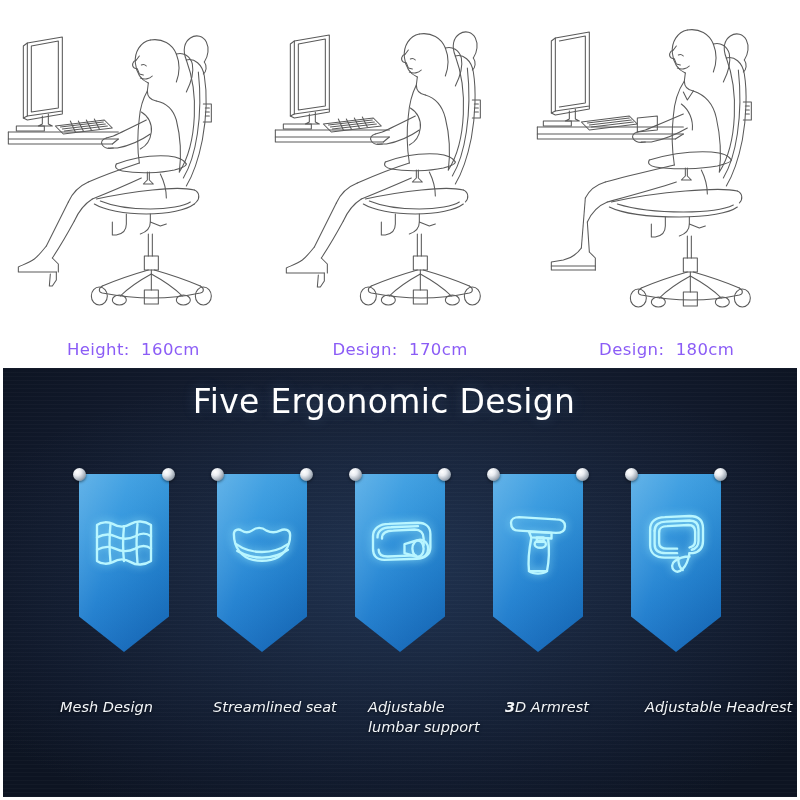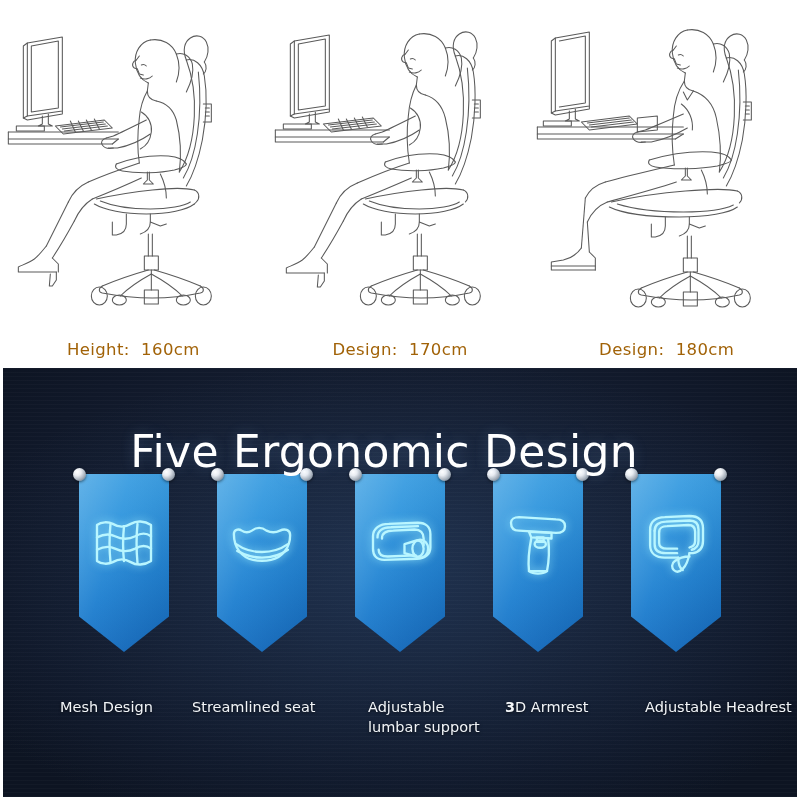--- a/index.html
+++ b/index.html
@@ -35,21 +35,21 @@
     width:800px;height:32px;
     display:flex;
   }
   .height-cell{
     flex:1 1 0;
     display:flex;align-items:center;justify-content:center;
   }
   .height-label{
     font-family:"DejaVu Sans", sans-serif;
     font-size:16.5px;
-    color:#a16207;
+    color:#8b5cf6;
     letter-spacing:.4px;
     white-space:pre;
   }
 
   
   .dark-panel{
     position:absolute;left:0;top:368px;
     width:800px;height:432px;
     background:
       repeating-linear-gradient(to bottom,
@@ -65,27 +65,26 @@
     position:absolute;inset:0;
     background:radial-gradient(ellipse 700px 360px at 50% 55%, rgba(60,120,190,.10) 0%, rgba(0,0,0,0) 70%);
     pointer-events:none;
   }
 
   .panel-title{
     position:absolute;left:0;top:14px;
     width:768px;
     text-align:center;
     font-family:"DejaVu Sans", sans-serif;
-    font-size:44px;
+    font-size:33px;
     font-weight:400;
     color:#ffffff;
     letter-spacing:.3px;
     text-shadow:0 0 14px rgba(140,190,255,.22);
     z-index:3;
-    margin-top:44px;
   }
 
   
   .banners{
     position:absolute;left:0;top:100px;
     width:800px;height:200px;
     display:flex;
     justify-content:center;
     gap:48px;
     z-index:2;
@@ -142,24 +141,25 @@
     z-index:3;
   }
   .caption{
     position:absolute;top:0;
     font-family:"DejaVu Sans", sans-serif;
     font-size:14.5px;
     color:#f2f5f8;
     line-height:1.35;
     white-space:pre-line;
     text-shadow:0 1px 3px rgba(0,0,0,.6);
+    font-style:italic;
   }
   .caption .b{font-weight:bold;}
   .cap0{left:60px;}
-  .cap1{left:192px;}
+  .cap1{left:213px;}
   .cap2{left:338px;margin-left:30px;}
   .cap3{left:505px;}
   .cap4{left:645px;}
 
   
   .edge-frame{
     position:absolute;inset:0;
     border:3px solid #ffffff;
     pointer-events:none;
     z-index:9;

